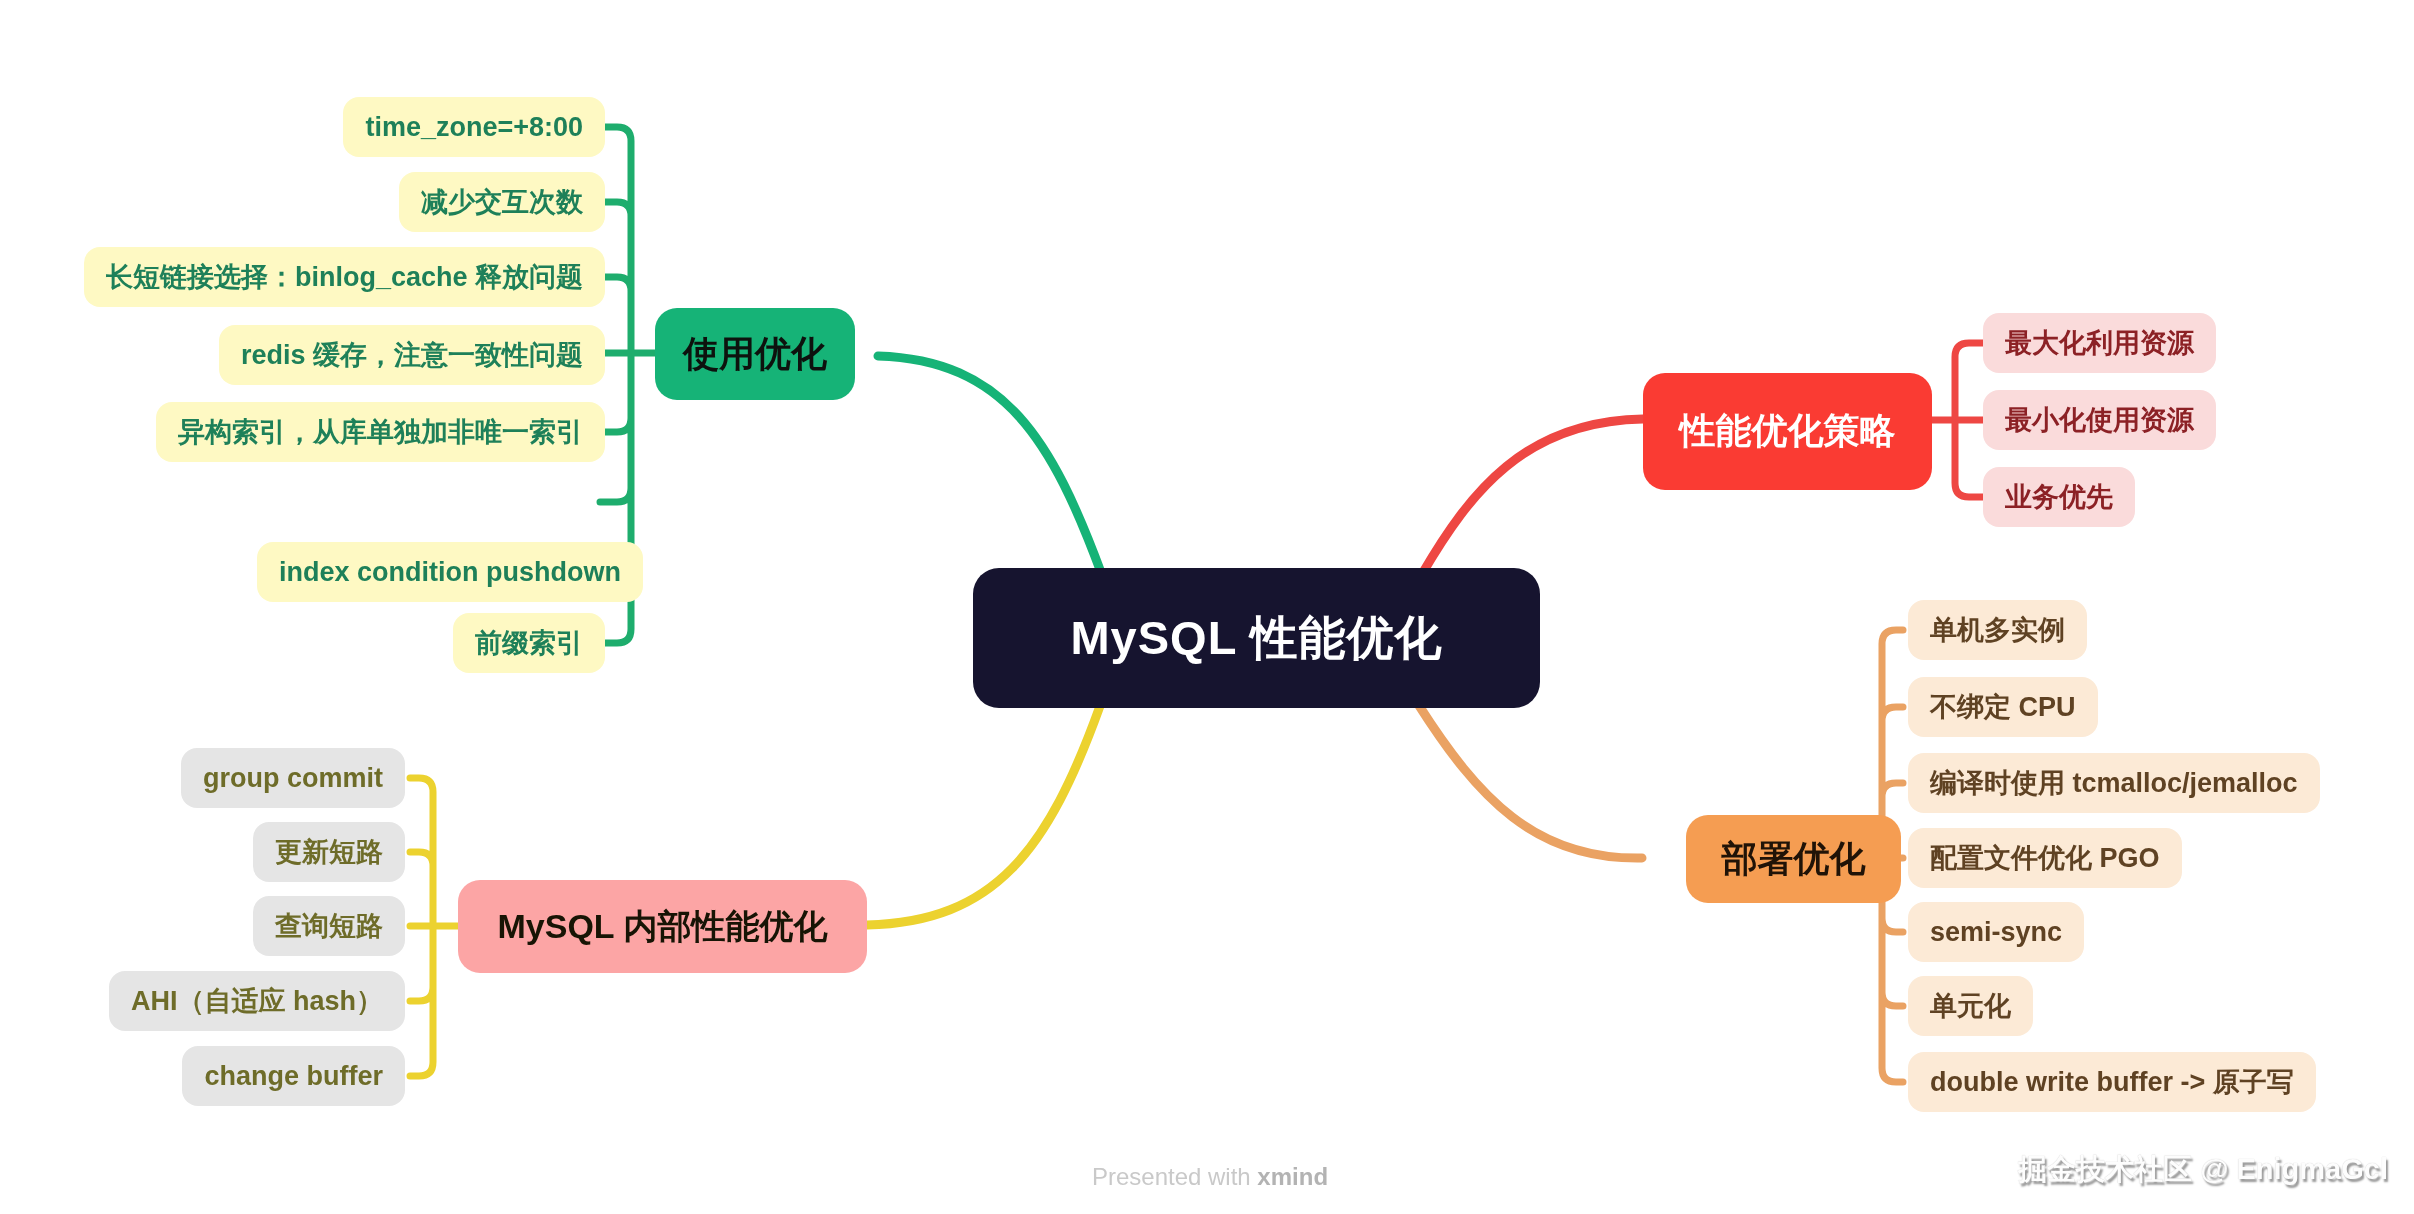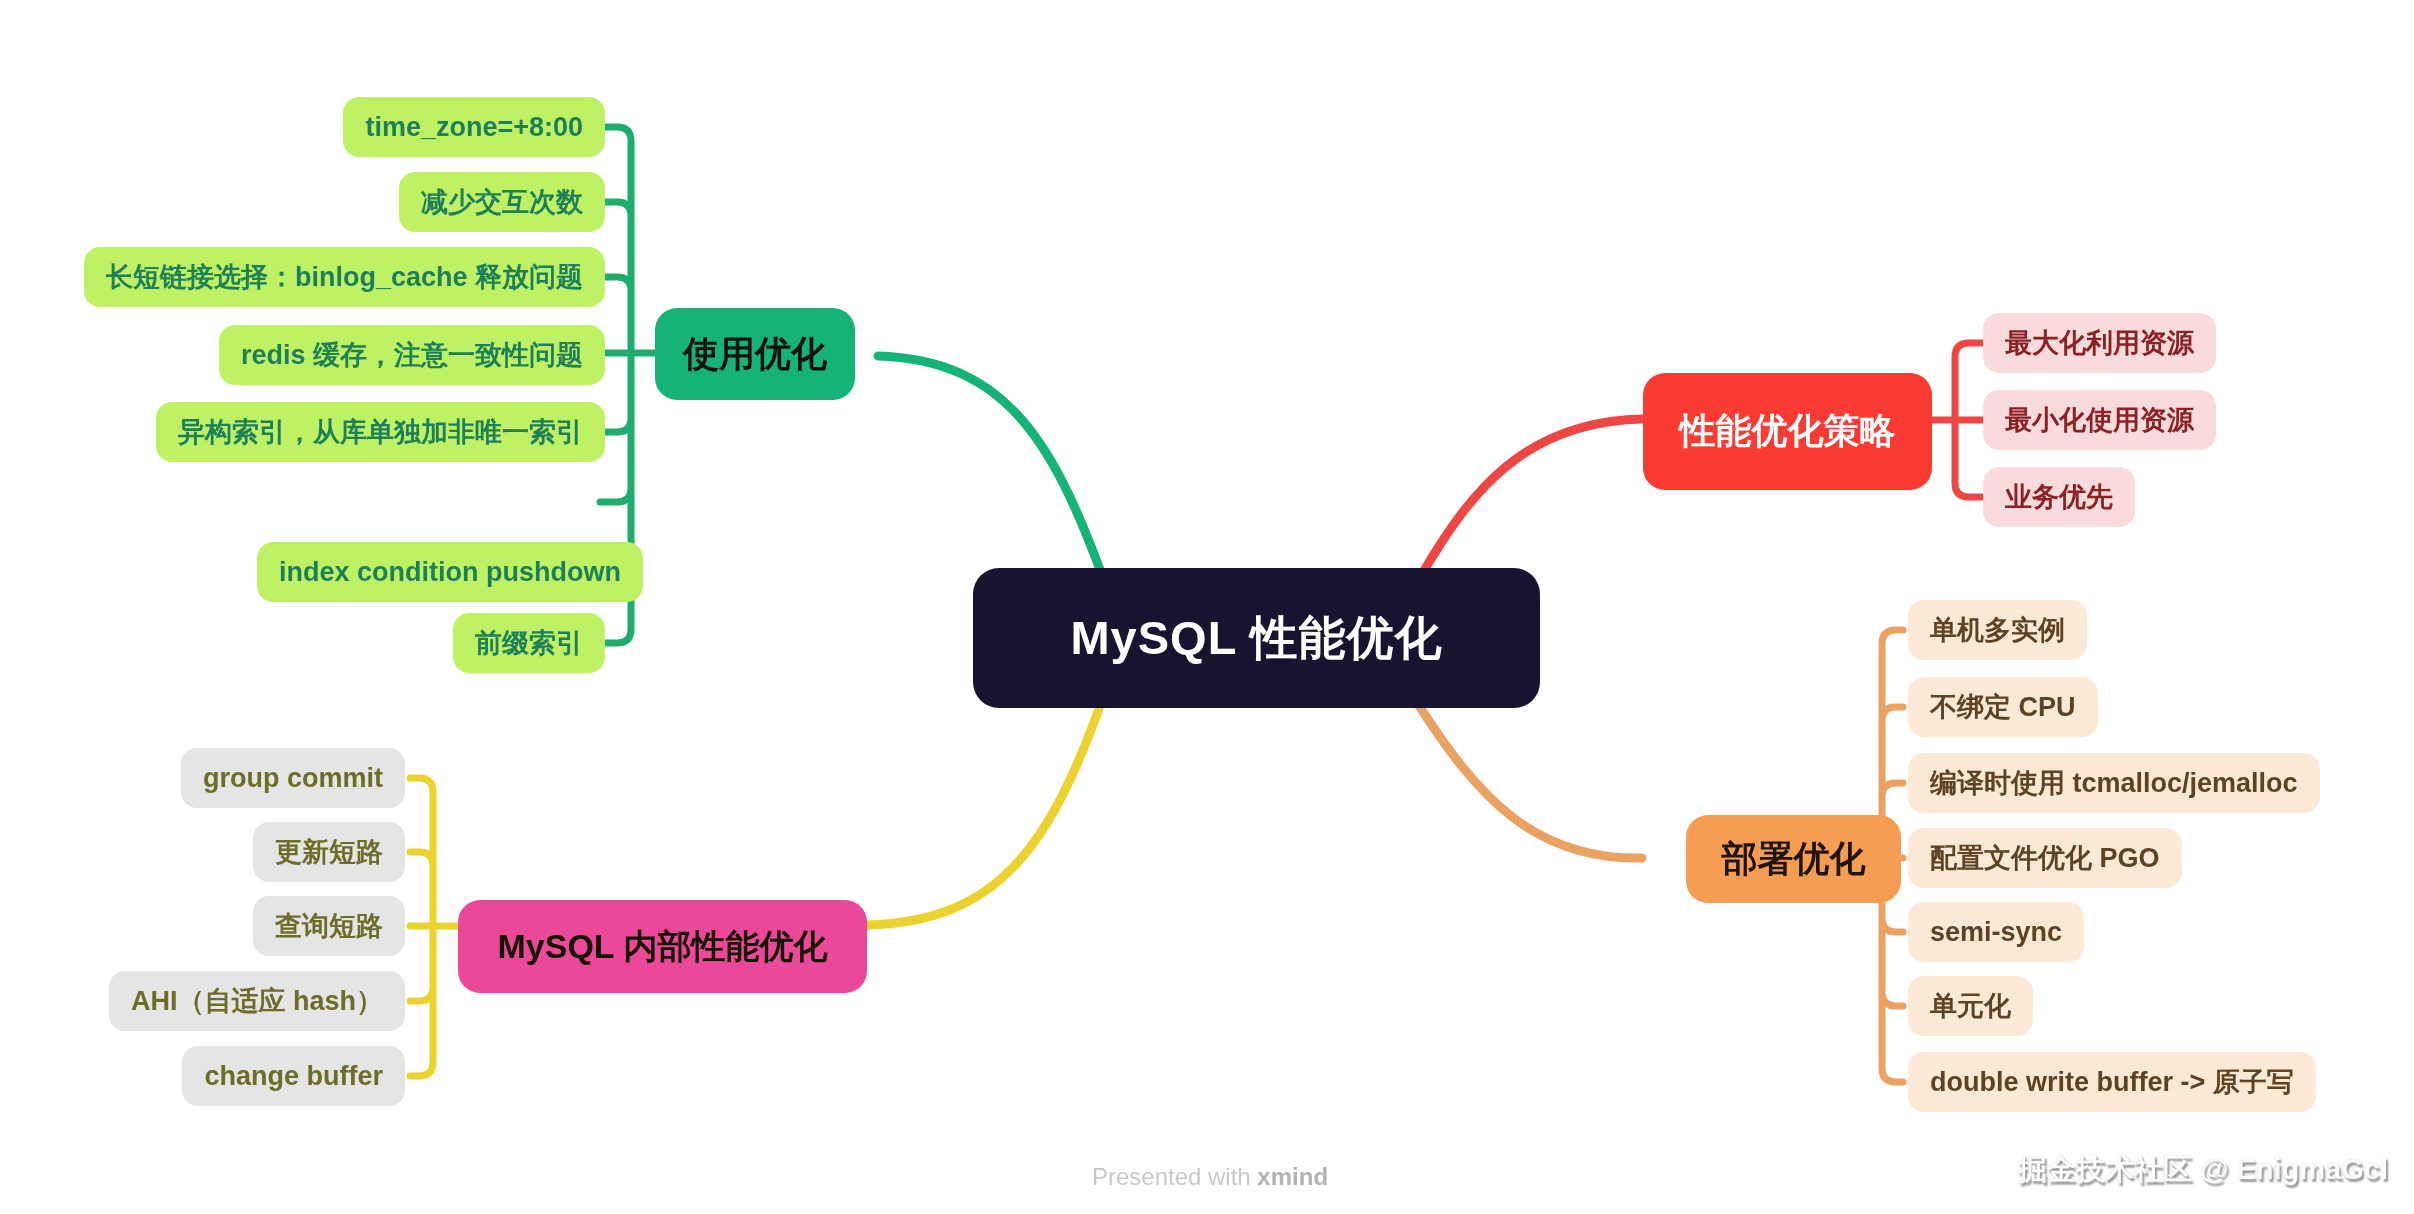--- a/index.html
+++ b/index.html
@@ -11,24 +11,24 @@
   .topic{
     position:absolute;display:flex;align-items:center;justify-content:center;
     box-sizing:border-box;white-space:nowrap;font-weight:bold;
   }
   .central{
     background:#16142f;color:#ffffff;border-radius:26px;font-size:47px;letter-spacing:1px;
   }
   .branch{border-radius:22px;font-size:36px;}
   .n1{background:#16b377;color:#0d120e;}
   .n2{background:#fa3b33;color:#ffffff;}
-  .n3{background:#ec4899;color:#171405;margin-top:20px;}
+  .n3{background:#fca5a5;color:#171405;}
   .n4{background:#f59d52;color:#201307;}
   .leaf{border-radius:16px;font-size:27px;height:60px;padding:0 22px;}
-  .b1{background:#bef264;color:#1e8059;}
+  .b1{background:#fef9c3;color:#1e8059;}
   .b2{background:#fadbdb;color:#8c2125;}
   .b3{background:#e5e5e5;color:#6e6c29;}
   .b4{background:#fcead6;color:#5f4223;}
   .presented{
     position:absolute;left:1050px;top:1163px;width:320px;text-align:center;
     font-size:24px;color:#c9c9c9;
   }
   .presented b{color:#b3b3b3;}
   .credit{
     position:absolute;right:26px;top:1150px;font-size:29px;font-weight:bold;

